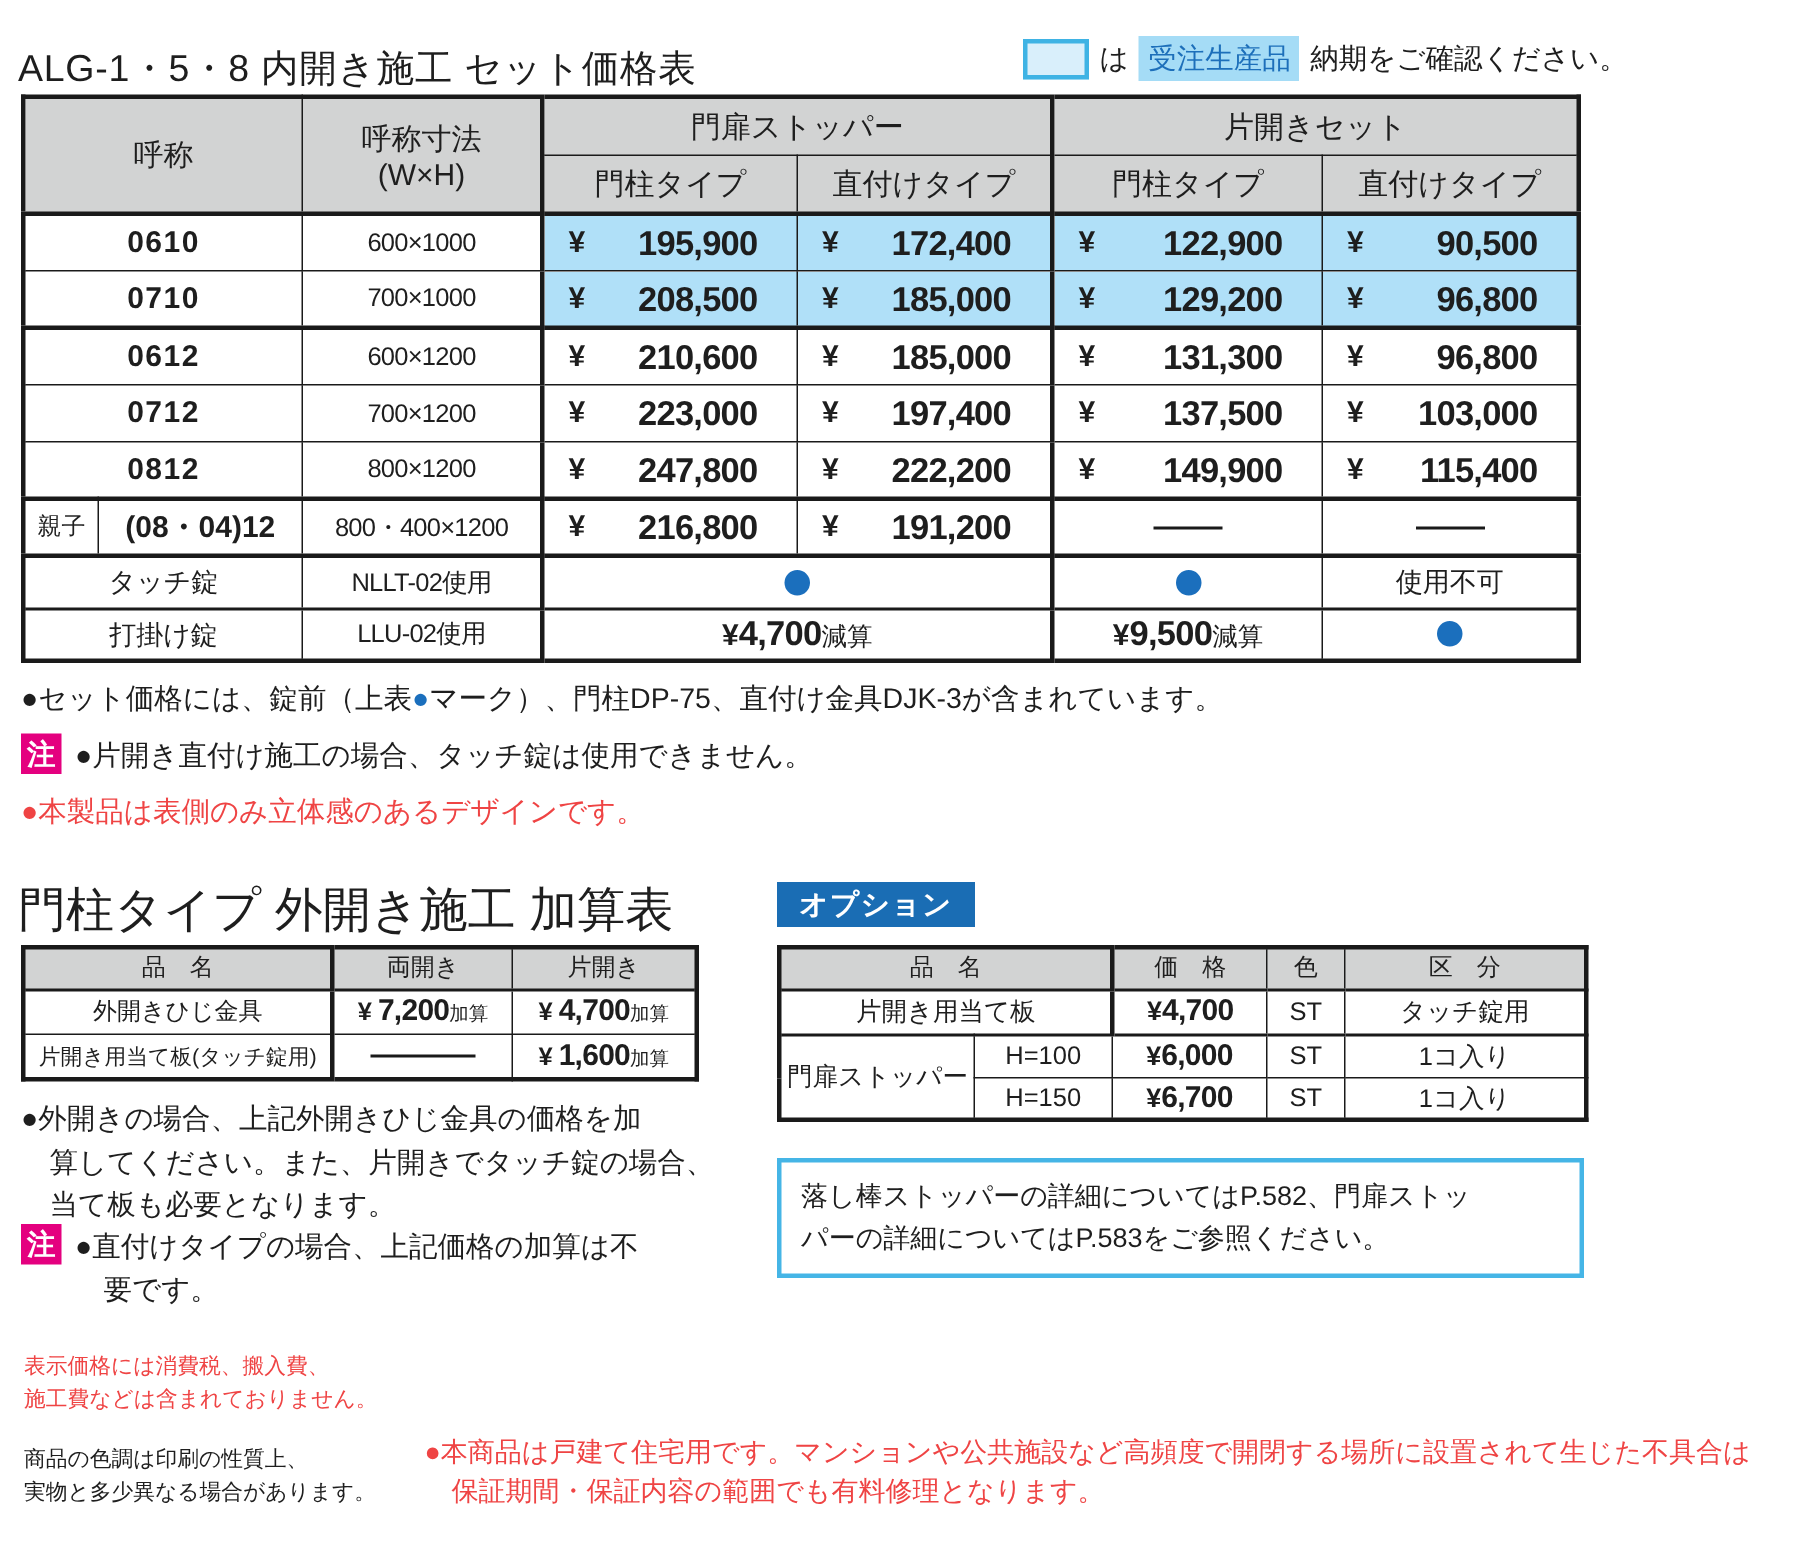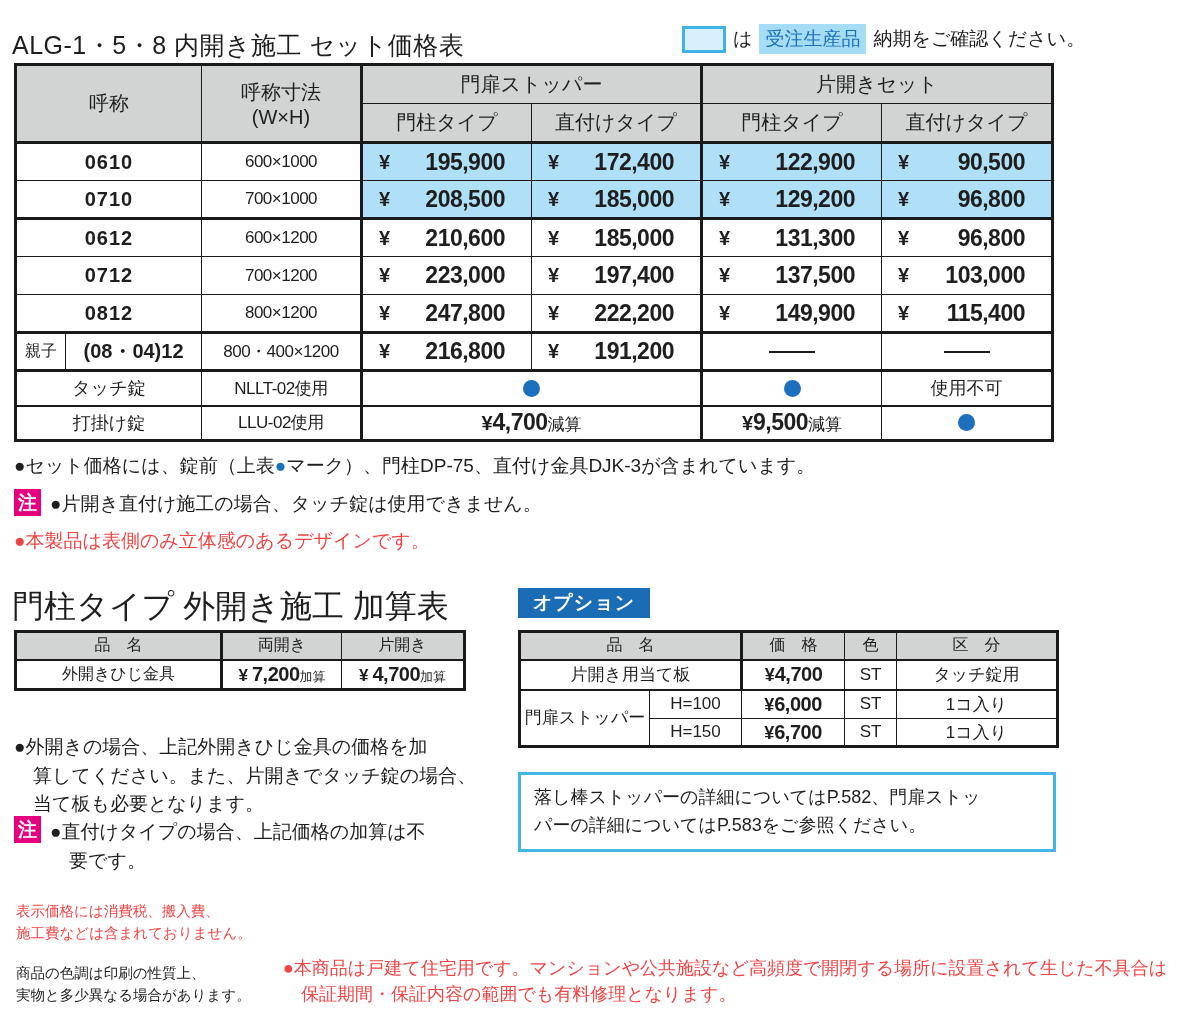--- a/index.html
+++ b/index.html
@@ -354,20 +354,33 @@
             </div>
           </td>
       <td>
             <div class="kp">
               <span class="ky">¥</span>
               <span class="knum">4,700</span>
               <span class="ksfx">加算</span>
             </div>
           </td>
     </tr>
+    <tr class="kr">
+      <td class="kitem2 br3">片開き用当て板(タッチ錠用)</td>
+      <td>
+            <div class="kdash"></div>
+          </td>
+      <td>
+            <div class="kp">
+              <span class="ky">¥</span>
+              <span class="knum">1,600</span>
+              <span class="ksfx">加算</span>
+            </div>
+          </td>
+    </tr>
   </tbody>
     </table>
   <div class="abs note preline hang" style="left:14px;top:733px;width:500px;line-height:1.5;">●外開きの場合、上記外開きひじ金具の価格を加
 算してください。また、片開きでタッチ錠の場合、
 当て板も必要となります。</div>
   <div class="abs noterow" style="left:14px;top:816px;">
     <span class="chu">注</span>
     <span class="note preline hang" style="padding-top:2px;width:440px;line-height:1.5;">●直付けタイプの場合、上記価格の加算は不
 要です。</span>
   </div>

